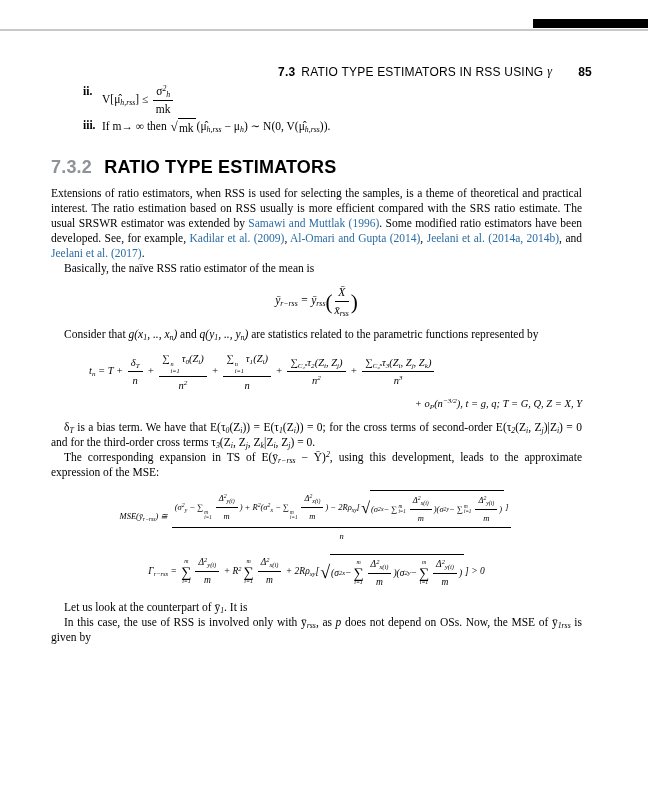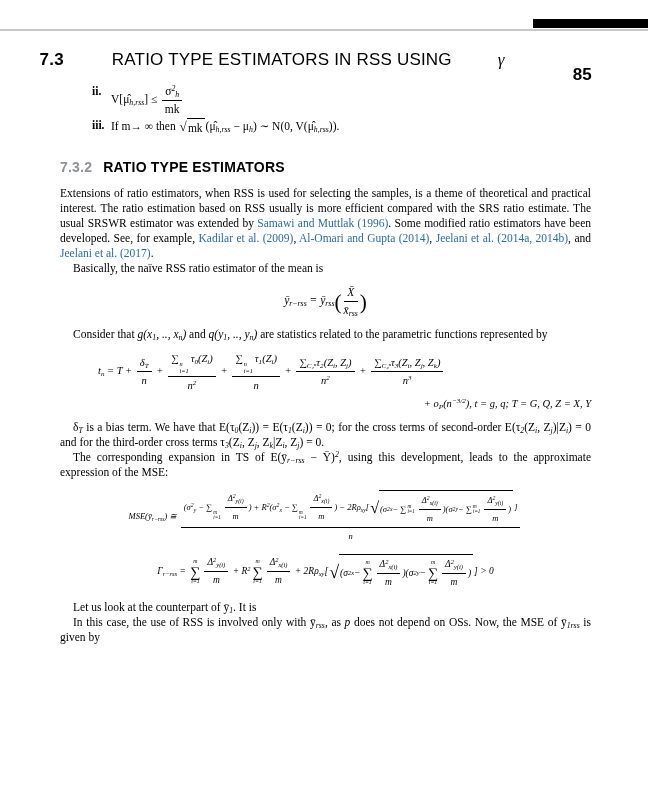--- a/index.html
+++ b/index.html
@@ -2,34 +2,34 @@
 <html><head>
 <meta charset="utf-8">
 <style>
   html,body{margin:0;padding:0;background:#ffffff;}
   body{width:648px;height:800px;font-family:"Liberation Serif","DejaVu Serif",serif;color:#000;}
   .page{position:relative;width:648px;height:800px;overflow:hidden;background:#fff;}
 
   .corner-bar{position:absolute;top:19px;left:533px;width:115px;height:9px;background:#000;}
   .head-rule{position:absolute;top:29px;left:0;width:648px;height:2px;background:#c8c8c8;}
 
-  .running-head{position:absolute;top:35px;left:0;width:592px;display:flex;justify-content:flex-end;align-items:center;
-    font-family:"Liberation Sans",sans-serif;font-size:17px;letter-spacing:.2px;gap:42px;}
+  .running-head{position:absolute;top:35px;left:0;width:592px;display:flex;justify-content:flex-end;align-items:flex-end;
+    font-family:"Liberation Sans",sans-serif;font-size:12px;letter-spacing:.2px;}
   .rh-sec{font-weight:bold;margin-right:6px;}
   .rh-gamma{font-family:"Liberation Serif","DejaVu Serif",serif;font-style:italic;margin-left:4px;}
   .rh-page{font-weight:bold;margin-left:26px;margin-top:30px;}
 
-  .content{position:absolute;left:60px;top:84px;width:531px;font-size:11.5px;line-height:15px;}
+  .content{position:absolute;left:51px;top:84px;width:531px;font-size:11.5px;line-height:15px;}
 
   .list{margin-left:32px;}
   .list-item{display:flex;align-items:flex-start;margin-bottom:1px;}
   .li-label{font-weight:bold;min-width:19px;flex-shrink:0;}
   .li-body{white-space:nowrap;}
 
-  .section-heading{margin:24px 0 11px 0;font-family:"Liberation Sans",sans-serif;font-size:14px;font-weight:bold;letter-spacing:.2px;}
+  .section-heading{margin:24px 0 11px 0;font-family:"Liberation Sans",sans-serif;font-size:18px;font-weight:bold;letter-spacing:.2px;}
   .sh-num{color:#8f9296;margin-right:7px;}
 
   .para{margin:0;text-align:justify;text-indent:13px;}
   .noindent{text-indent:0;}
   .cite{color:#2b6ca4;}
 
   sub,sup{font-size:68%;font-style:italic;line-height:0;}
   sub{vertical-align:-0.3em;}
   sup{vertical-align:0.5em;}
 

